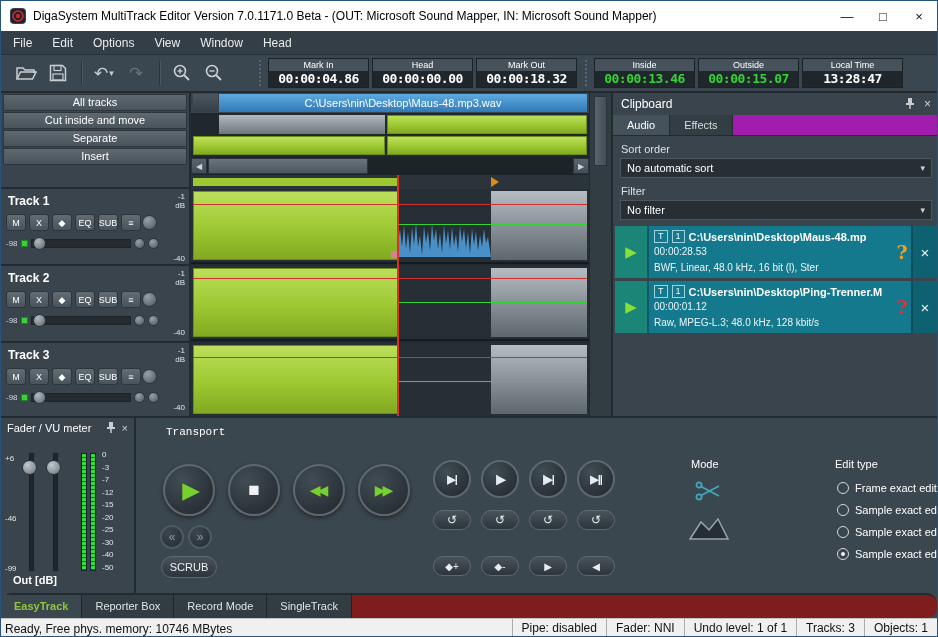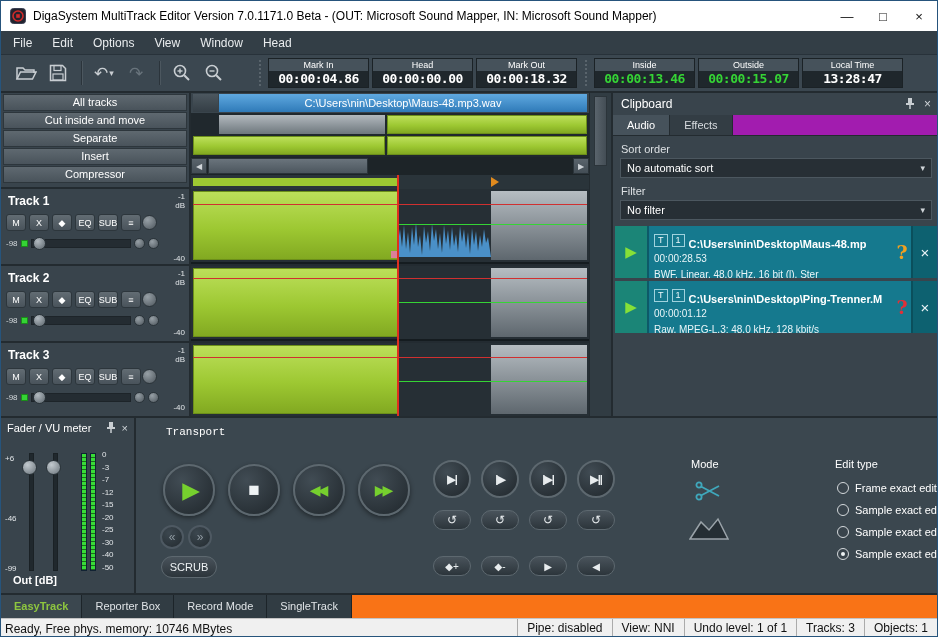--- a/index.html
+++ b/index.html
@@ -90,21 +90,21 @@
   .cb-tab.active { background:#46525b; color:#fff; }
   .cb-label { color:#dce0e3; font-size:11px; margin:7px 8px 3px; }
   .cb-select { margin:0 7px; height:20px; background:#272f35; border:1px solid #4c575f; color:#fff; font-size:11px; display:flex; align-items:center; padding:0 6px; }
   .cb-select .arrow { margin-left:auto; color:#cfd4d8; font-size:9px; }
   .clip-list { margin-top:6px; }
   .clip-item { margin:0 2px 3px; height:52px; display:flex; background:#15798e; }
   .clip-play { width:34px; background:#1b8577; border-right:2px solid #0d5a68; display:flex; align-items:center; justify-content:center; color:#86e038; font-size:15px; flex:0 0 auto; }
   .clip-body { flex:1; padding:4px 5px 0; overflow:hidden; color:#fff; min-width:0; }
   .clip-row1 { display:flex; align-items:center; gap:4px; }
   .clip-tag { border:1px solid #9fd2dd; padding:0 3px; font-size:9px; line-height:11px; color:#eef8fa; flex:0 0 auto; }
-  .clip-path { font-weight:bold; font-size:11px; white-space:nowrap; overflow:hidden;margin-top:8px; }
+  .clip-path { font-weight:bold; font-size:11px; white-space:nowrap; overflow:hidden; }
   .clip-line2 { font-size:10px; margin-top:3px; color:#eaf5f8; }
   .clip-line3 { font-size:10px; margin-top:5px; color:#eaf5f8; white-space:nowrap; overflow:hidden; }
   .clip-q { width:18px; align-self:center; text-align:center; font-size:19px; font-weight:bold; font-family:"DejaVu Serif", serif; flex:0 0 auto; }
   .clip-q.orange { color:#f0a020; }
   .clip-q.red { color:#e03038; }
   .clip-x { width:26px; background:#0d6170; border-left:2px solid #0a4f5c; display:flex; align-items:center; justify-content:center; color:#ecf5f8; font-size:15px; flex:0 0 auto; }
 
   
   .bottom { position:absolute; top:415px; left:0; width:938px; height:177px; background:#3b474f; border-top:2px solid #232b30; }
   .fader-panel { position:absolute; left:0; top:0; width:135px; height:100%; border-right:2px solid #232b30; background:#39444c; }
@@ -134,21 +134,21 @@
   .mode-label { left:553px; }
   .edit-label { left:697px; }
   .scissors { position:absolute; left:557px; top:62px; }
   .mountain { position:absolute; left:551px; top:98px; }
   .radio-row { position:absolute; left:699px; display:flex; align-items:center; white-space:nowrap; }
   .radio { width:12px; height:12px; border-radius:50%; border:1px solid #d4d9dc; background:#39444c; margin-right:6px; position:relative; flex:0 0 auto; }
   .radio.sel::after { content:""; position:absolute; left:3px; top:3px; width:4px; height:4px; border-radius:50%; background:#eef2f4; }
   .radio-row span { color:#fff; font-size:11px; }
 
   
-  .tabbar { position:absolute; top:592px; left:0; right:0; height:25px; background:#f97316; display:flex; border-top:2px solid #232b30; }
+  .tabbar { position:absolute; top:592px; left:0; right:0; height:25px; background:#7f1d1d; display:flex; border-top:2px solid #232b30;border-radius:10px; }
   .btab { padding:0 13px; line-height:22px; font-size:11px; color:#dfe3e6; border-right:1px solid #1c2429; background:#313c43; }
   .btab.active { background:#3b474f; color:#8ec63f; font-weight:bold; }
   .statusbar { position:absolute; top:617px; left:0; right:0; height:20px; background:#f0f0f0; border-top:1px solid #c4c4c4; display:flex; align-items:center; font-size:12px; color:#111; }
   .sb-left { padding-left:4px; white-space:nowrap; }
   .sb-right { margin-left:auto; display:flex; height:100%; align-items:flex-end; }
   .sb-seg { padding:0 9px; border-left:1px solid #ababab; line-height:19px; white-space:nowrap; }
 </style>
 </head>
 <body>
 
@@ -245,21 +245,20 @@
     </div>
   </div>
 
   <div class="main">
 
     <div class="left-panel">
       <div class="tool-btn">All tracks</div>
       <div class="tool-btn">Cut inside and move</div>
       <div class="tool-btn">Separate</div>
       <div class="tool-btn">Insert</div>
-      <div class="tool-btn">Compressor</div>
 
       <div class="track-sec" style="top:94px; height:80px;">
         <div class="track-name">Track 1</div>
         <div class="db-top">-1</div>
         <div class="db-unit">dB</div>
         <div class="db-bot">-40</div>
         <div class="tbtns">
           <span class="tbtn">M</span>
           <span class="tbtn">X</span>
           <span class="tbtn">◆</span>
@@ -556,20 +555,20 @@
     <div class="btab active">EasyTrack</div>
     <div class="btab">Reporter Box</div>
     <div class="btab">Record Mode</div>
     <div class="btab">SingleTrack</div>
   </div>
 
   <div class="statusbar">
     <div class="sb-left">Ready, Free phys. memory: 10746 MBytes</div>
     <div class="sb-right">
       <div class="sb-seg">Pipe: disabled</div>
-      <div class="sb-seg">View: NNI</div>
+      <div class="sb-seg">Fader: NNI</div>
       <div class="sb-seg">Undo level: 1 of 1</div>
       <div class="sb-seg">Tracks: 3</div>
       <div class="sb-seg">Objects: 1</div>
     </div>
   </div>
 
 </div>
 
 </body></html>

